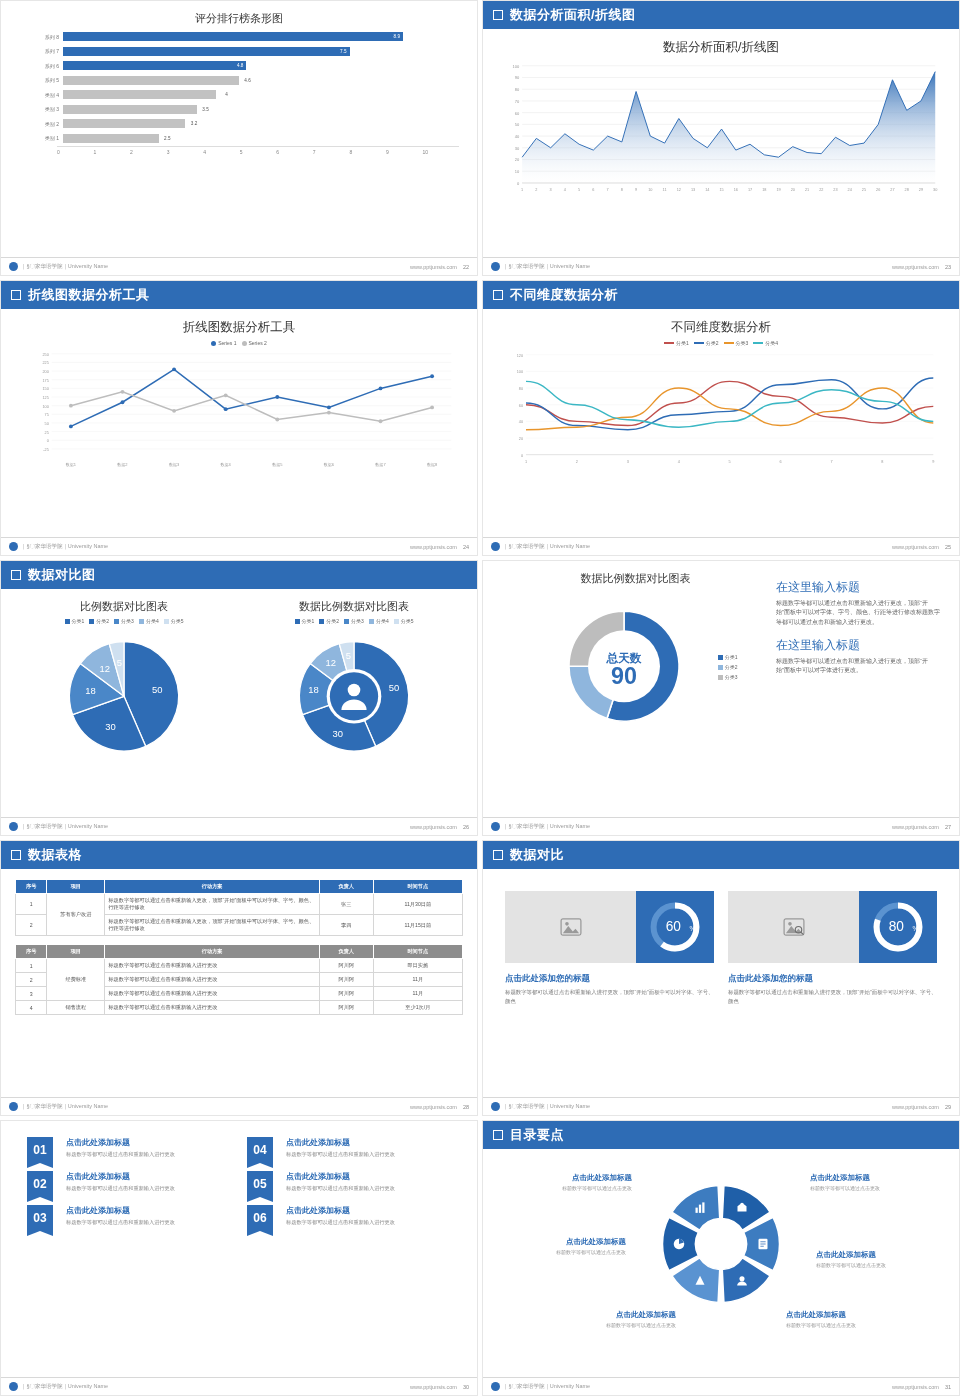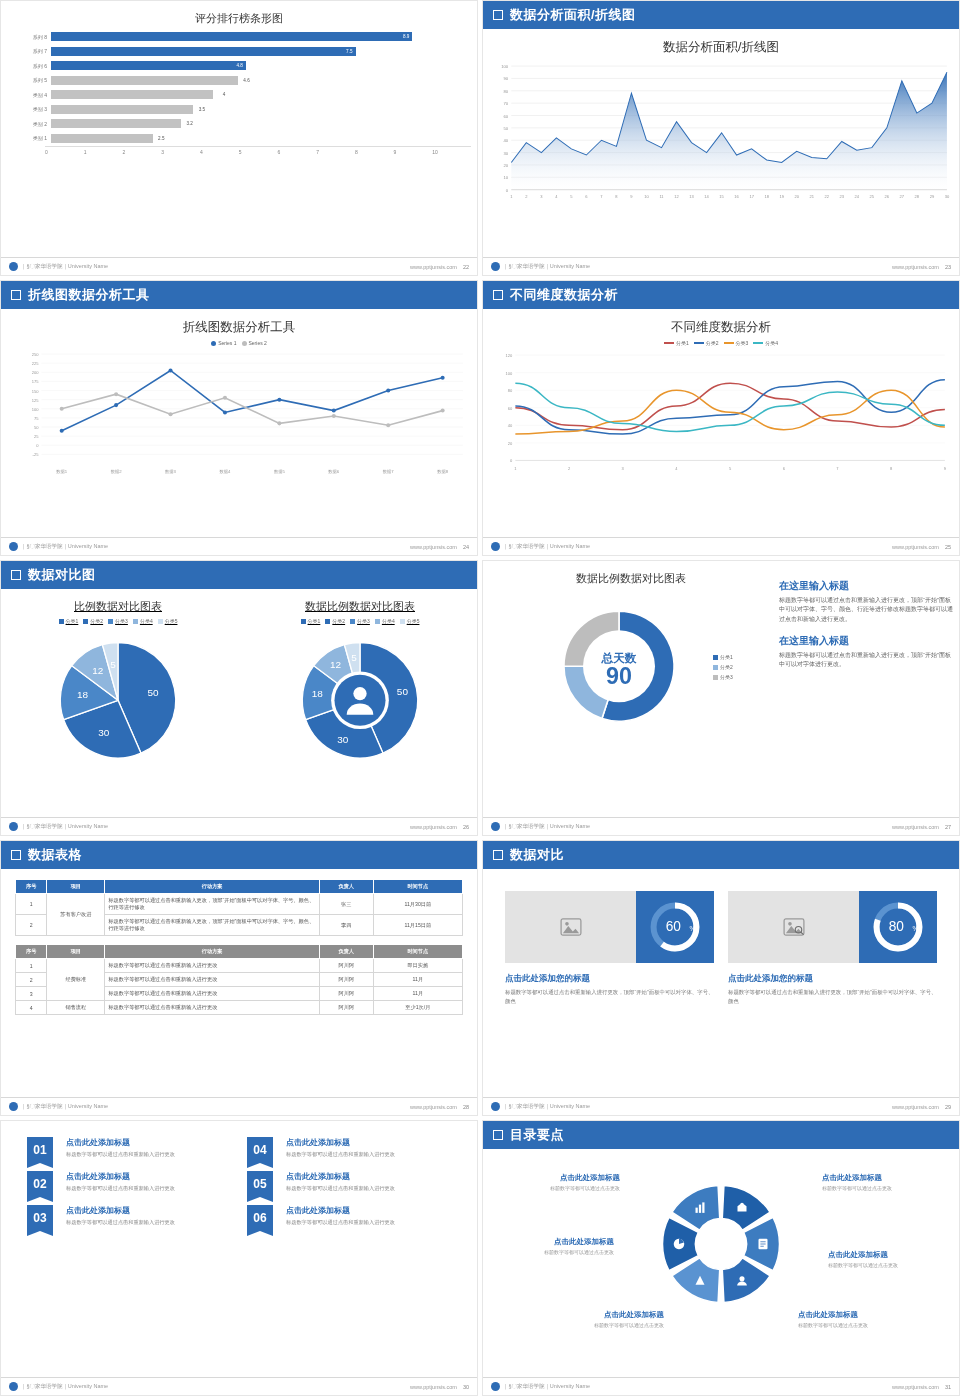--- a/index.html
+++ b/index.html
@@ -38,21 +38,21 @@
     flex: none;
   }
   .hdr-title {
     font-size: 13px;
     font-weight: bold;
     letter-spacing: .5px;
   }
   .slide-body {
     position: relative;
     height: 228px;
-    padding: 6px 6px;
+    padding: 6px 18px;
   }
   .slide-footer {
     position: absolute;
     bottom: 0; left: 0; right: 0;
     height: 18px;
     border-top: 1px solid #d8d8d8;
     display: flex;
     align-items: center;
     justify-content: space-between;
     padding: 0 8px;
@@ -87,31 +87,31 @@
   .hbar-val { position: absolute; right: 3px; top: 0; font-size: 4.6px; color: #fff; line-height: 9px; }
   .hbar-val.dark { color: #555; right: -12px; }
   .axis-x { display: flex; padding-left: 38px; margin-top: 2px; }
   .axis-x span { flex: 1; font-size: 5px; color: #888; text-align: left; }
   .axis-line { margin-left: 38px; border-top: 1px solid #ddd; }
 
   
   .svgbox { width: 100%; }
 
   
-  .two-col { display: flex; gap: 20px; text-decoration: underline; }
+  .two-col { display: flex; gap: 20px; }
   .half { flex: 1; text-align: center; }
   .legend { display: flex; justify-content: center; flex-wrap: wrap; gap: 5px; margin: 2px 0 3px; }
   .legend-item { display: flex; align-items: center; font-size: 5px; color: #666; }
   .legend-sw { width: 5px; height: 5px; margin-right: 2px; display: inline-block; }
 
   
   .s6-wrap { display: flex; gap: 6px; height: 200px; }
   .s6-left { width: 62%; }
   .s6-right { width: 38%; padding-top: 12px; }
-  .s6-head { color: #2e6cb5; font-weight: bold; font-size: 10px; margin-bottom: 3px; }
+  .s6-head { color: #2e6cb5; font-weight: normal; font-size: 12px; margin-bottom: 3px; }
   .s6-para { font-size: 6px; color: #666; line-height: 1.55; margin-bottom: 10px; }
   .vlegend { display: inline-block; vertical-align: middle; }
   .vlegend .legend-item { margin-bottom: 4px; }
 
   
   table { border-collapse: collapse; width: 100%; font-size: 5.2px; }
   table.t1 th { background: #2e6cb5; color: #fff; font-weight: bold; padding: 3px 2px; border: 1px solid #fff; }
   table.t2 th { background: #8d8d8d; color: #fff; font-weight: bold; padding: 3px 2px; border: 1px solid #fff; }
   table td { border: 1px solid #d6d6d6; padding: 3px 3px; color: #555; }
   td.c { text-align: center; }

